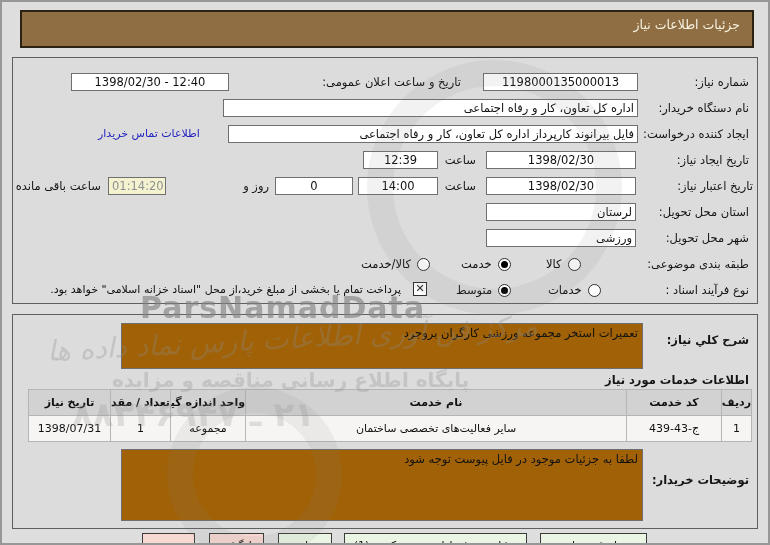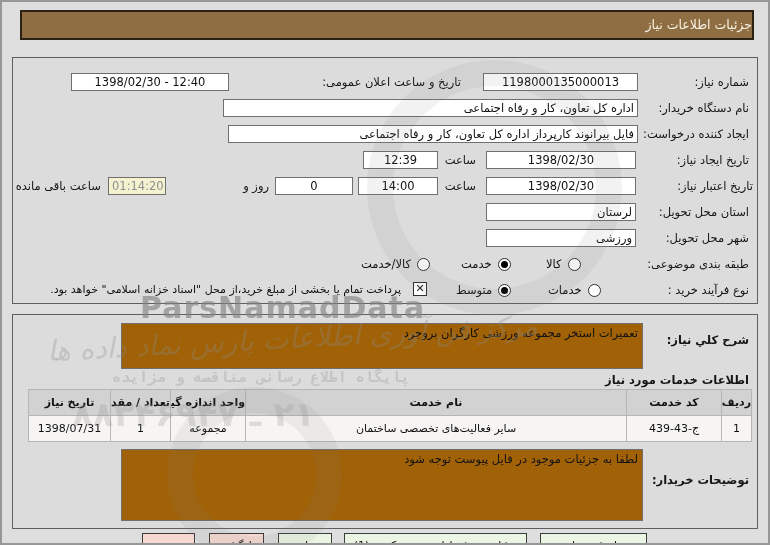--- a/index.html
+++ b/index.html
@@ -7,24 +7,24 @@
   body {
     position:relative; overflow:hidden;
     background:#dedede;
     border:2px solid #979797;
     font-family:"DejaVu Sans", sans-serif;
     color:#111;
   }
 
   
   .titlebar {
-    position:absolute; left:18px; top:8px; width:734px; height:30px;
+    position:absolute; left:18px; top:8px; width:734px; height:38px;
     background:#8e6e42; border:2px solid #2c2213;
     color:#f8f2e2; font-size:12.5px; line-height:26px;
-    direction:rtl; 
+    direction:rtl; padding-right:12px;
   }
 
   
   .panel { position:absolute; left:10px; width:746px; border:1px solid #5f5f5f; background:#dcdcdc; }
   #panel-form { top:55px;  height:247px; }
   #panel-desc { top:312px; height:215px; }
 
   .flabel { position:absolute; direction:rtl; font-size:11.5px; white-space:nowrap; color:#151515; line-height:18px; }
   .flabel.bold { font-weight:bold; }
 
@@ -85,40 +85,41 @@
     white-space:nowrap; overflow:hidden; cursor:pointer;
   }
   .btn.green { background:#eaf6e3; }
   .btn.pink  { background:#f8d9d2; }
 
   
   .wm { position:absolute; pointer-events:none; z-index:6; }
   .wm-circle { border-radius:50%; border:26px solid rgba(125,125,125,0.10); }
   .wm-brand { font-size:30px; font-weight:bold; color:rgba(130,130,130,0.65); letter-spacing:1px; }
   .wm-fa1 { font-size:28px; font-style:italic; color:rgba(140,140,140,0.30); direction:rtl; transform:rotate(-3deg); white-space:nowrap; }
-  .wm-fa2 { font-size:15px; font-weight:bold; color:rgba(145,145,145,0.32); direction:rtl; white-space:nowrap;font-family:Liberation Mono, monospace; }
+  .wm-fa2 { font-size:20px; font-weight:bold; color:rgba(145,145,145,0.32); direction:rtl; white-space:nowrap; }
   .wm-num { font-size:34px; font-weight:bold; color:rgba(150,150,150,0.28); direction:rtl; white-space:nowrap; }
 </style>
 </head>
 <body>
 
 <div class="titlebar">جزئیات اطلاعات نیاز</div>
 
 <div class="panel" id="panel-form">
 
   <span class="flabel" style="right:8px; top:15px;">شماره نیاز:</span>
   <div class="tbox center" style="left:470px; top:15px; width:155px;">1198000135000013</div>
   <span class="flabel" style="right:296px; top:15px;">تاریخ و ساعت اعلان عمومی:</span>
   <div class="tbox center" style="left:58px; top:15px; width:158px;">1398/02/30 - 12:40</div>
 
   <span class="flabel" style="right:8px; top:41px;">نام دستگاه خریدار:</span>
   <div class="tbox rtl" style="left:210px; top:41px; width:415px;">اداره کل تعاون، کار و رفاه اجتماعی</div>
 
   <span class="flabel" style="right:8px; top:67px;">ایجاد کننده درخواست:</span>
   <div class="tbox rtl" style="left:215px; top:67px; width:410px;">فایل بیرانوند کارپرداز اداره کل تعاون، کار و رفاه اجتماعی</div>
+  <span class="link" style="left:85px; top:67px;">اطلاعات تماس خریدار</span>
 
   <span class="flabel" style="right:8px; top:93px;">تاریخ ایجاد نیاز:</span>
   <div class="tbox center" style="left:473px; top:93px; width:150px;">1398/02/30</div>
   <span class="flabel" style="right:281px; top:93px;">ساعت</span>
   <div class="tbox center" style="left:350px; top:93px; width:75px;">12:39</div>
 
   <span class="flabel" style="right:4px; top:119px;">تاریخ اعتبار نیاز:</span>
   <div class="tbox center" style="left:473px; top:119px; width:150px;">1398/02/30</div>
   <span class="flabel" style="right:281px; top:119px;">ساعت</span>
   <div class="tbox center" style="left:345px; top:119px; width:80px;">14:00</div>
@@ -140,21 +141,21 @@
   </span>
   <span class="opt" style="left:448px; top:197px;">
     <span class="olabel">خدمت</span>
     <span class="radio on"></span>
   </span>
   <span class="opt" style="left:348px; top:197px;">
     <span class="olabel">کالا/خدمت</span>
     <span class="radio"></span>
   </span>
 
-  <span class="flabel" style="right:8px; top:223px;">نوع فرآیند خرید :</span>
+  <span class="flabel" style="right:8px; top:223px;">نوع فرآیند اسناد :</span>
   <span class="opt" style="left:535px; top:223px;">
     <span class="olabel">خدمات</span>
     <span class="radio"></span>
   </span>
   <span class="opt" style="left:443px; top:223px;">
     <span class="olabel">متوسط</span>
     <span class="radio on"></span>
   </span>
   <span class="checkbox on" style="left:400px; top:224px;"></span>
   <span class="note" style="left:8px; right:356px; top:223px;">پرداخت تمام یا بخشی از مبلغ خرید،از محل "اسناد خزانه اسلامی" خواهد بود.</span>

